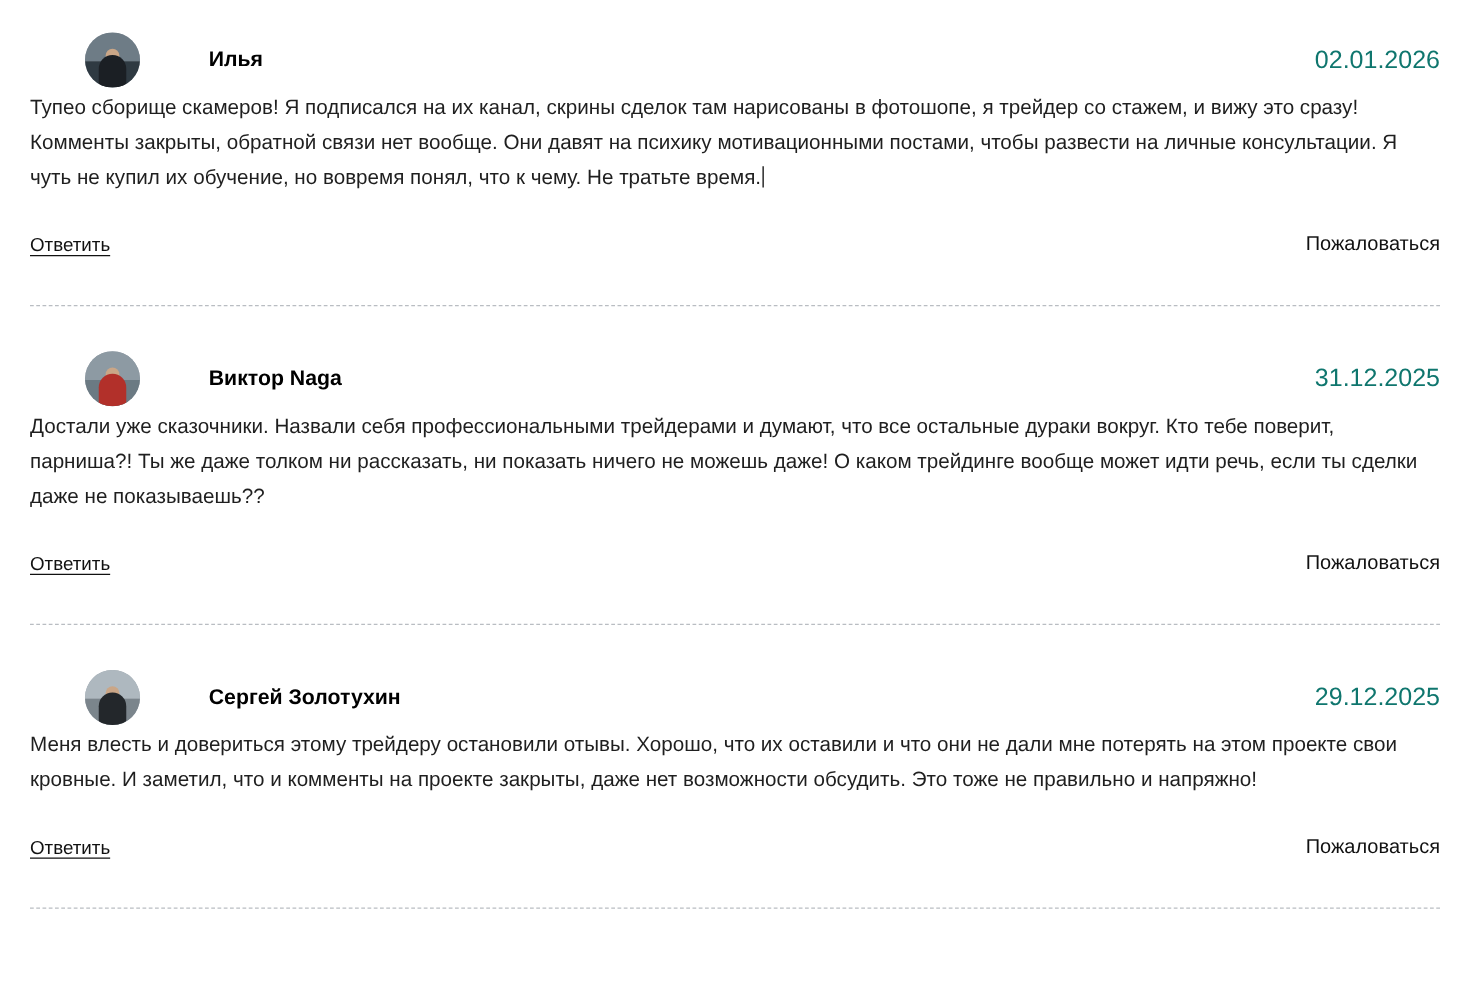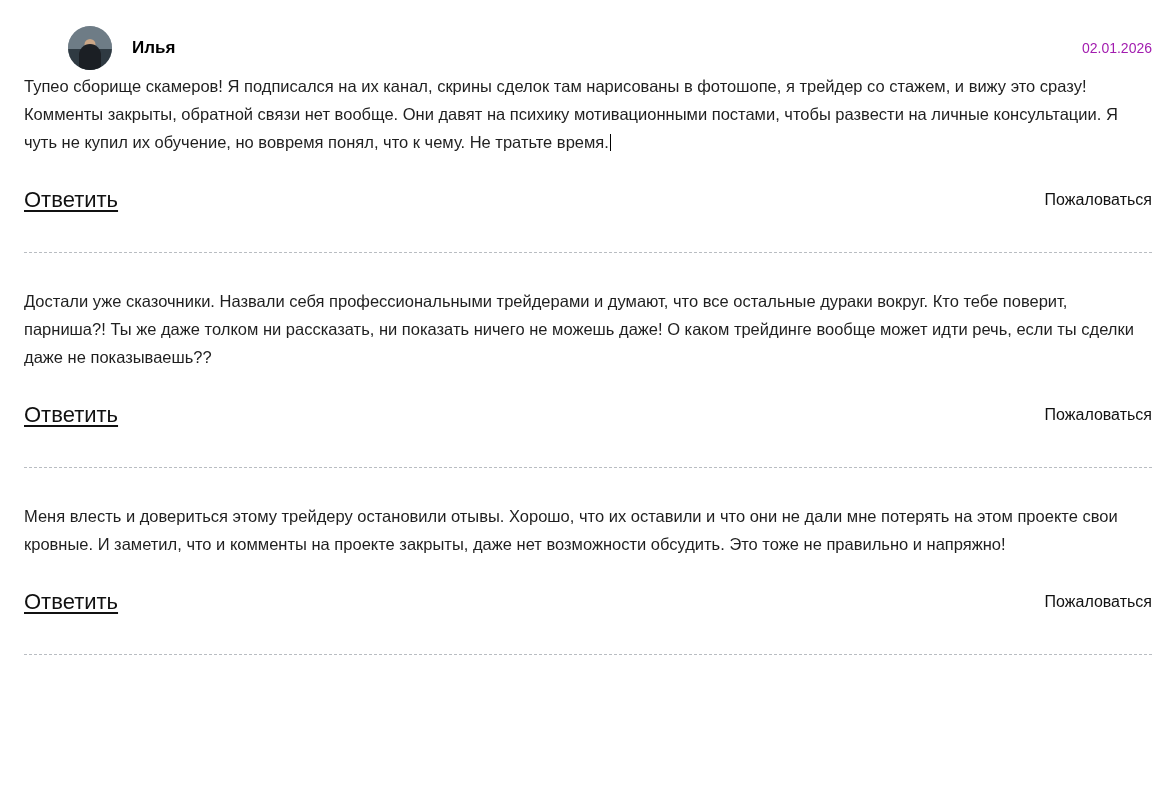--- a/index.html
+++ b/index.html
@@ -24,20 +24,21 @@
   }
   .review-inner {
     padding-bottom: 18px;
   }
   .review-head {
     display: flex;
     align-items: center;
     height: 48px;
     padding-left: 44px;
     box-sizing: border-box;
+    gap: 35px;
   }
   .avatar {
     width: 44px;
     height: 44px;
     border-radius: 50%;
     flex: 0 0 44px;
     overflow: hidden;
     position: relative;
     background: #9aa3ab;
   }
@@ -70,22 +71,22 @@
   }
   .author {
     font-size: 17px;
     font-weight: bold;
     color: #000;
     margin-left: 20px;
     white-space: nowrap;
   }
   .spacer { flex: 1 1 auto; }
   .date {
-    font-size: 14px;
-    color: #a21caf;
+    font-size: 20px;
+    color: #0f766e;
     white-space: nowrap;
   }
   .body-text {
     font-size: 16.5px;
     line-height: 28px;
     color: #1f1f1f;
     margin-top: 0;
     text-align: left;
   }
   .body-text .caret {
@@ -95,21 +96,21 @@
     background: #000;
     vertical-align: -3px;
     margin-left: 1px;
   }
   .actions {
     display: flex;
     align-items: center;
     margin-top: 31px;
   }
   .reply {
-    font-size: 22px;
+    font-size: 15px;
     color: #111;
     text-decoration: underline;
     text-underline-offset: 3px;
     cursor: pointer;
   }
   .complain {
     font-size: 16px;
     color: #111;
     cursor: pointer;
   }
@@ -146,34 +147,56 @@
         <div class="complain">Пожаловаться</div>
       </div>
     </div>
     <hr class="divider">
   </div>
 
   <div class="gap"></div>
 
   <div class="review">
     <div class="review-inner">
+      <div class="review-head">
+        <div class="avatar" id="av1">
+          <div class="sky" style="background: rgb(141, 154, 163);"></div>
+          <div class="ground" style="background: rgb(107, 122, 131);"></div>
+          <div class="head"></div>
+          <div class="figure" style="background: rgb(178, 48, 42);"></div>
+        </div>
+        <div class="author">Виктор Naga</div>
+        <div class="spacer"></div>
+        <div class="date">31.12.2025</div>
+      </div>
       <div class="body-text">Достали уже сказочники. Назвали себя профессиональными трейдерами и думают, что все остальные дураки вокруг. Кто тебе поверит, парниша?! Ты же даже толком ни рассказать, ни показать ничего не можешь даже! О каком трейдинге вообще может идти речь, если ты сделки даже не показываешь??</div>
       <div class="actions">
         <div class="reply">Ответить</div>
         <div class="spacer"></div>
         <div class="complain">Пожаловаться</div>
       </div>
     </div>
     <hr class="divider">
   </div>
 
   <div class="gap"></div>
 
   <div class="review">
     <div class="review-inner">
+      <div class="review-head">
+        <div class="avatar" id="av2">
+          <div class="sky" style="background: rgb(174, 184, 191);"></div>
+          <div class="ground" style="background: rgb(123, 133, 140);"></div>
+          <div class="head"></div>
+          <div class="figure" style="background: rgb(35, 39, 43);"></div>
+        </div>
+        <div class="author">Сергей Золотухин</div>
+        <div class="spacer"></div>
+        <div class="date">29.12.2025</div>
+      </div>
       <div class="body-text">Меня влесть и довериться этому трейдеру остановили отывы. Хорошо, что их оставили и что они не дали мне потерять на этом проекте свои кровные. И заметил, что и комменты на проекте закрыты, даже нет возможности обсудить. Это тоже не правильно и напряжно!</div>
       <div class="actions">
         <div class="reply">Ответить</div>
         <div class="spacer"></div>
         <div class="complain">Пожаловаться</div>
       </div>
     </div>
     <hr class="divider">
   </div>
 

